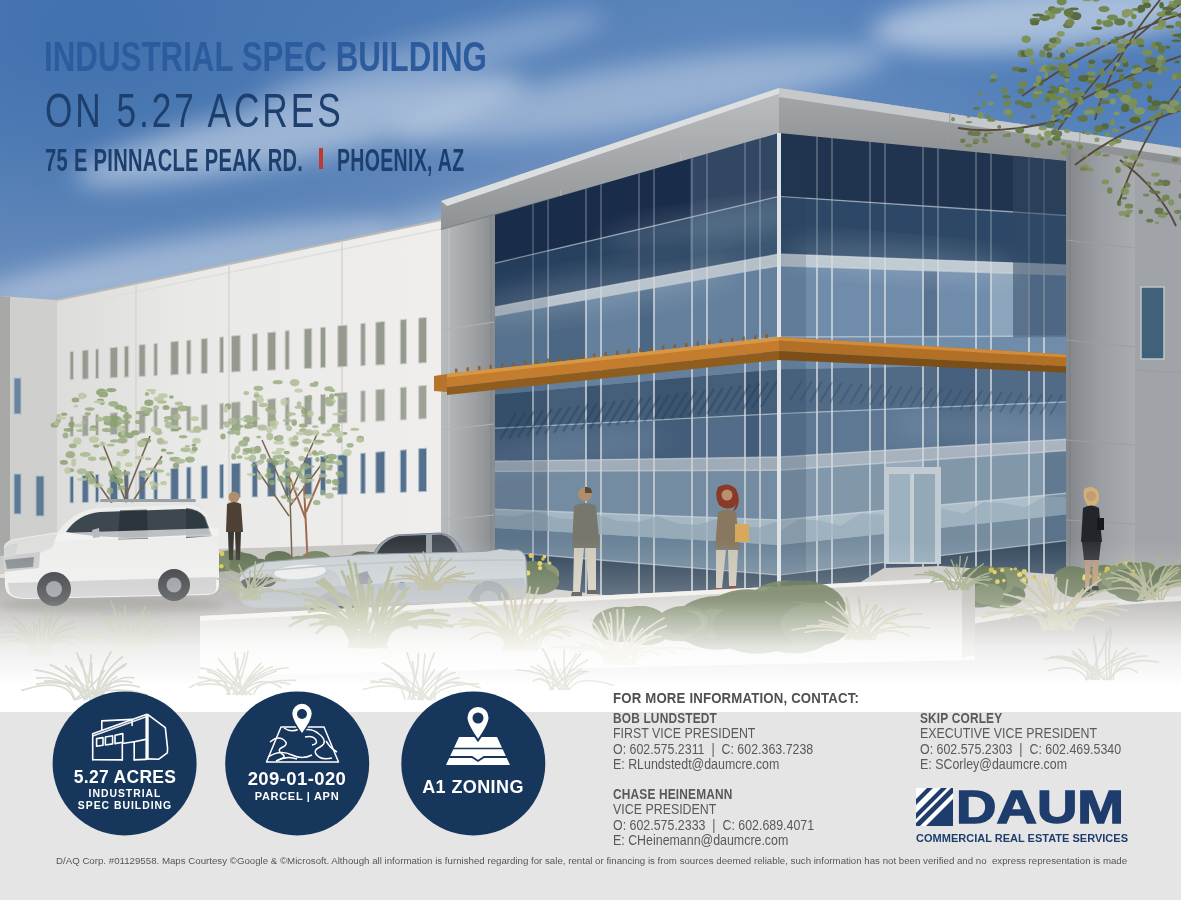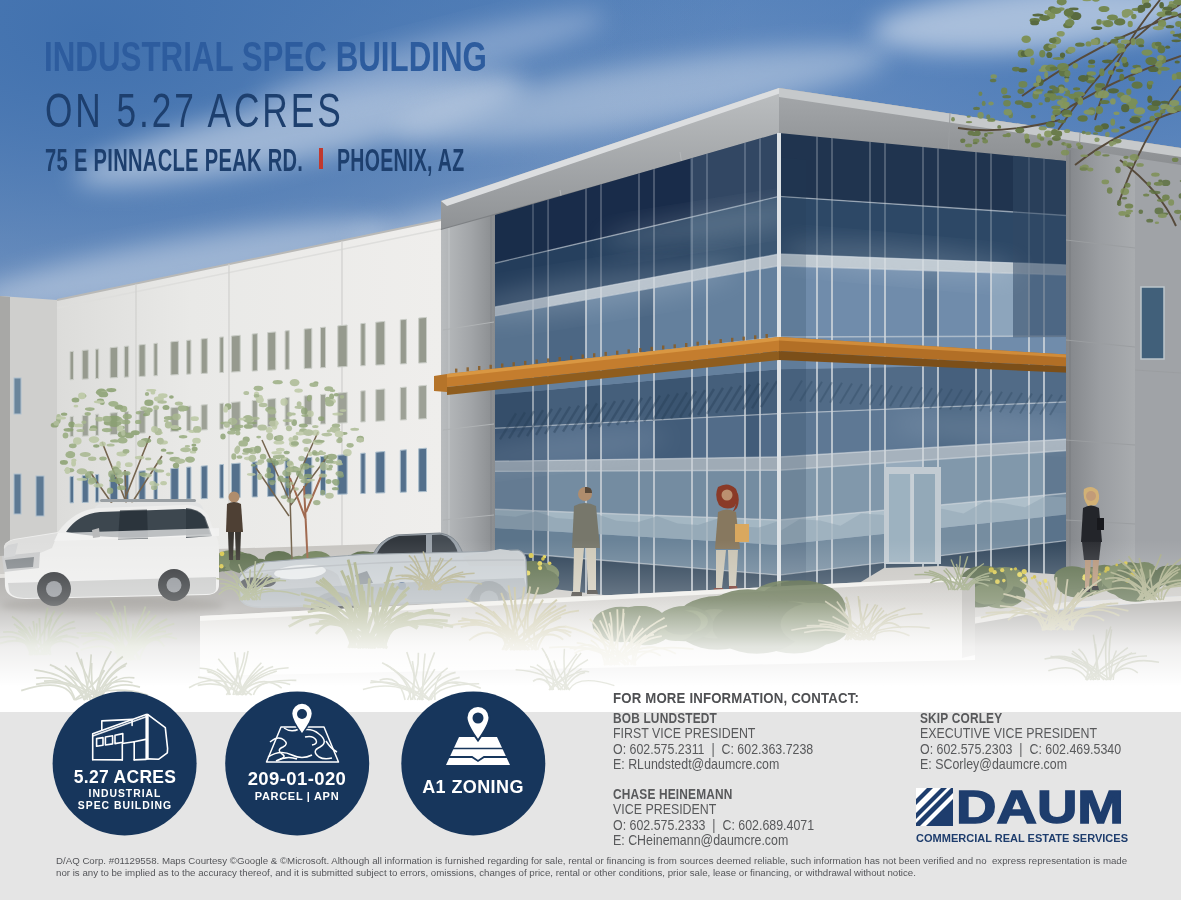--- a/index.html
+++ b/index.html
@@ -2134,14 +2134,13 @@
 <polygon points="4,43 8,43 41,10 41,5 39,5 4,40"></polygon>
 <polygon points="14,43 41,16 41,43"></polygon>
 </g>
 </g>
 <text x="44" y="40" font-family="Liberation Sans,sans-serif" font-weight="bold" font-size="46" fill="#1e3d6d" stroke="#1e3d6d" stroke-width="1.4" textLength="168" lengthAdjust="spacingAndGlyphs">DAUM</text>
 <text x="4" y="59" font-family="Liberation Sans,sans-serif" font-weight="bold" font-size="11.6" fill="#1e3d6d" textLength="212" lengthAdjust="spacingAndGlyphs">COMMERCIAL REAL ESTATE SERVICES</text>
 </svg>
 
 <div class="abs disc" style="left:56px;top:855px;">D/AQ Corp. #01129558. Maps Courtesy ©Google &amp; ©Microsoft. Although all information is furnished regarding for sale, rental or financing is from sources deemed reliable, such information has not been verified and no&nbsp; express representation is made</div>
 
-<div class="abs disc" style="left:56px;top:867px;">nor is any to be implied as to the accuracy thereof, and it is submitted subject to errors, omissions, changes of price, rental or other conditions, prior sale, lease or financing, or withdrawal without notice.</div>
 </div>
 
 </body></html>

